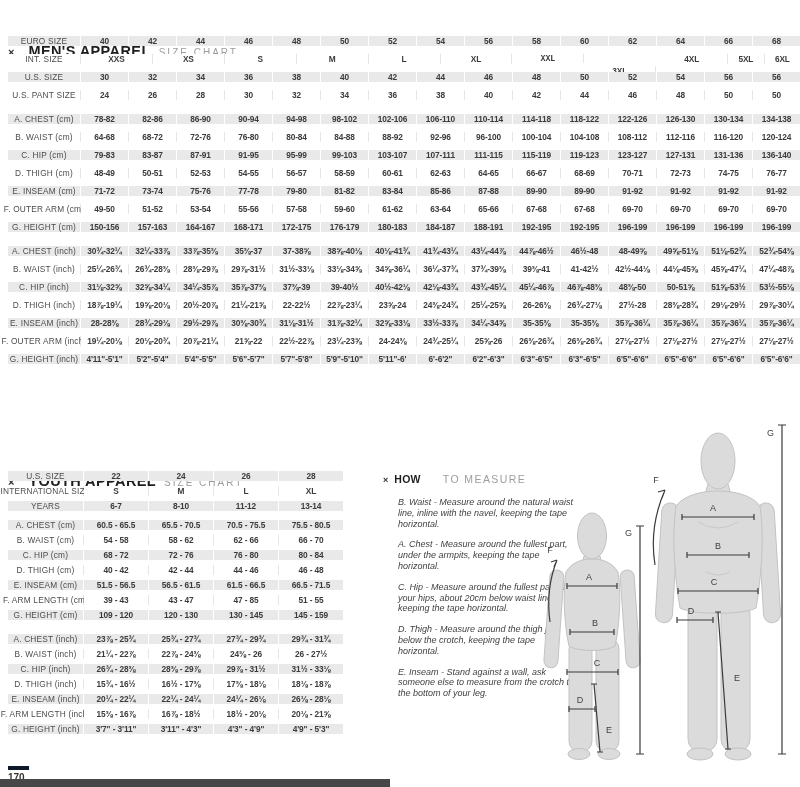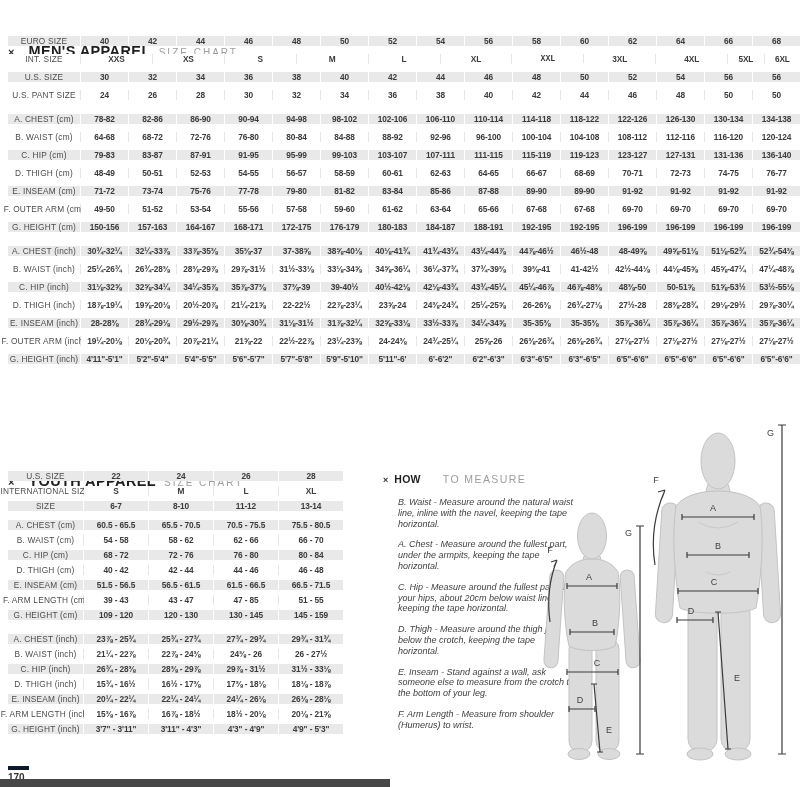--- a/index.html
+++ b/index.html
@@ -88,21 +88,21 @@
         </div>
         <div class="tbl-row plain">
           <div class="tbl-label">INT. SIZE</div>
           <div class="tbl-cell" style="flex: 1.5 1 0px;">XXS</div>
           <div class="tbl-cell" style="flex: 1.5 1 0px;">XS</div>
           <div class="tbl-cell" style="flex: 1.5 1 0px;">S</div>
           <div class="tbl-cell" style="flex: 1.5 1 0px;">M</div>
           <div class="tbl-cell" style="flex: 1.5 1 0px;">L</div>
           <div class="tbl-cell" style="flex: 1.5 1 0px;">XL</div>
           <div class="tbl-cell" style="flex: 1.5 1 0px; font-family: Liberation Mono, monospace;">XXL</div>
-          <div class="tbl-cell" style="flex: 1.5 1 0px;">3XL</div>
+          <div class="tbl-cell" style="flex: 1.5 1 0px; margin-top: 12px;">3XL</div>
           <div class="tbl-cell" style="flex: 1.5 1 0px;">4XL</div>
           <div class="tbl-cell" style="flex: 0.75 1 0px;">5XL</div>
           <div class="tbl-cell" style="flex: 0.75 1 0px;">6XL</div>
         </div>
         <div class="tbl-row shaded">
           <div class="tbl-label">U.S. SIZE</div>
           <div class="tbl-cell">30</div>
           <div class="tbl-cell">32</div>
           <div class="tbl-cell">34</div>
           <div class="tbl-cell">36</div>
@@ -411,21 +411,21 @@
           <div class="tbl-cell">28</div>
         </div>
         <div class="tbl-row plain">
           <div class="tbl-label">INTERNATIONAL SIZE</div>
           <div class="tbl-cell">S</div>
           <div class="tbl-cell">M</div>
           <div class="tbl-cell">L</div>
           <div class="tbl-cell">XL</div>
         </div>
         <div class="tbl-row shaded">
-          <div class="tbl-label">SIZE</div>
+          <div class="tbl-label">YEARS</div>
           <div class="tbl-cell">6-7</div>
           <div class="tbl-cell">8-10</div>
           <div class="tbl-cell">11-12</div>
           <div class="tbl-cell">13-14</div>
         </div>
       </div>
       <div class="tbl-section">
         <div class="tbl-row shaded">
           <div class="tbl-label">A. CHEST (cm)</div>
           <div class="tbl-cell">60.5 - 65.5</div>
@@ -534,21 +534,20 @@
       <span class="marker">×</span>
       <span class="strong">HOW</span>
       <span class="light">TO MEASURE</span>
     </div>
     <div id="measure-list">
         <p>B. Waist - Measure around the natural waist line, inline with the navel, keeping the tape horizontal.</p>
         <p>A. Chest - Measure around the fullest part, under the armpits, keeping the tape horizontal.</p>
         <p>C. Hip - Measure around the fullest part of your hips, about 20cm below waist line, keeping the tape horizontal.</p>
         <p>D. Thigh - Measure around the thigh just below the crotch, keeping the tape horizontal.</p>
         <p>E. Inseam - Stand against a wall, ask someone else to measure from the crotch to the bottom of your leg.</p>
-        <p>F. Arm Length - Measure from shoulder (Humerus) to wrist.</p>
       </div>
   </div>
 
   <svg id="figures" viewBox="0 0 280 387">
 
     <g>
       <rect class="silh" x="30" y="170" width="14" height="98" rx="7" transform="rotate(4 37 174)"></rect>
       <rect class="silh" x="100" y="170" width="14" height="98" rx="7" transform="rotate(-4 107 174)"></rect>
       <rect class="silh" x="49" y="238" width="23" height="114" rx="11"></rect>
       <rect class="silh" x="76" y="238" width="23" height="114" rx="11"></rect>

